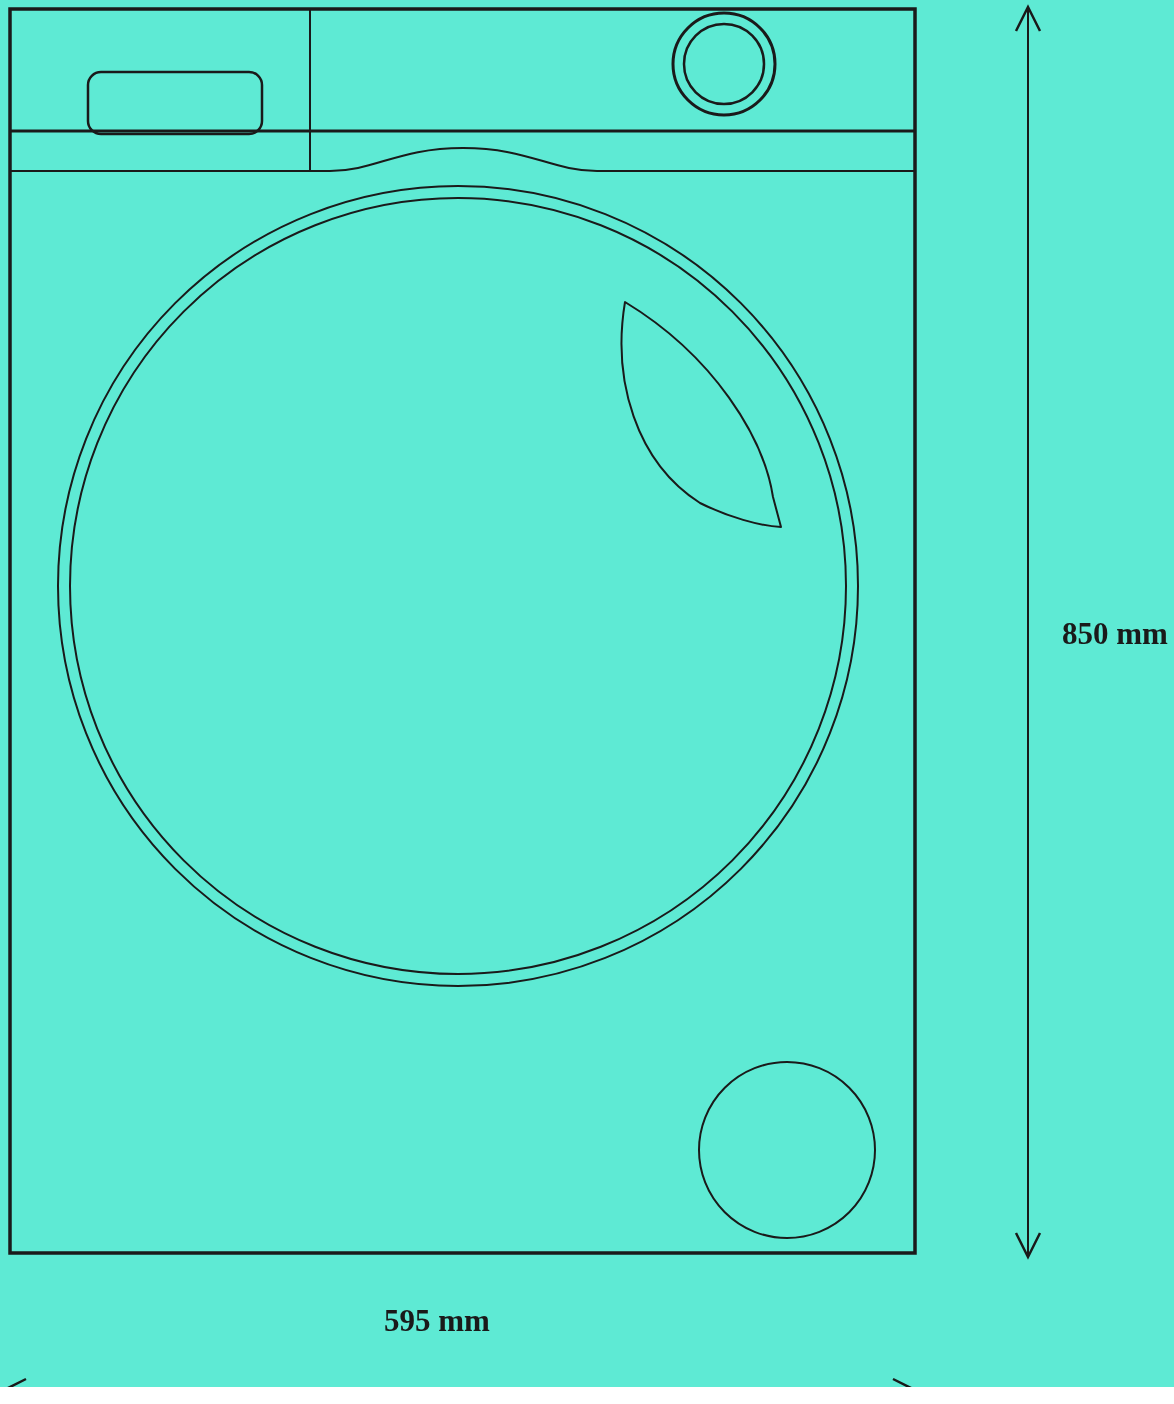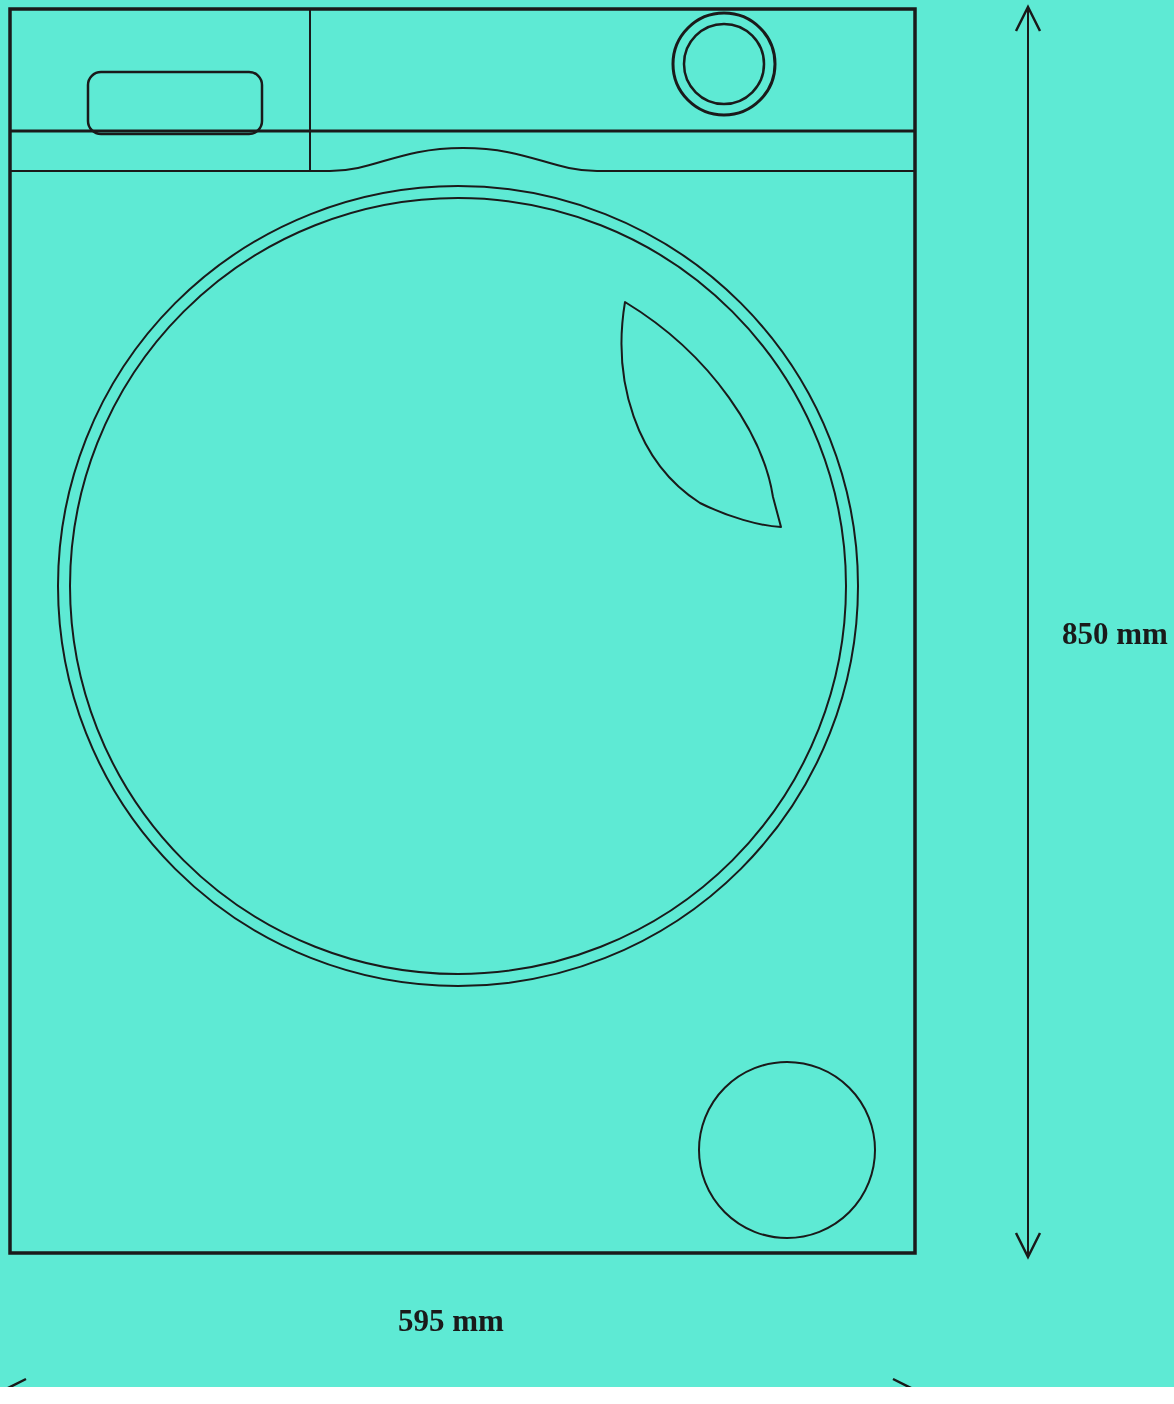--- a/index.html
+++ b/index.html
@@ -24,21 +24,21 @@
   }
   .dim-label {
     position: absolute;
     font-weight: 700;
     font-size: 31px;
     line-height: 1;
     white-space: nowrap;
     color: #1a1a1a;
   }
   .dim-label--height { left: 1062px; top: 618px; }
-  .dim-label--width  { left: 398px;  top: 1305px; }
+  .dim-label--width  { left: 384px;  top: 1305px; }
 </style>
 </head>
 <body>
 
 <div class="canvas">
 
   <svg class="drawing-svg" viewBox="0 0 1174 1404" xmlns="http://www.w3.org/2000/svg">
 
     <g>
       <rect x="10" y="9" width="905" height="1244" stroke-width="3.5"></rect>

